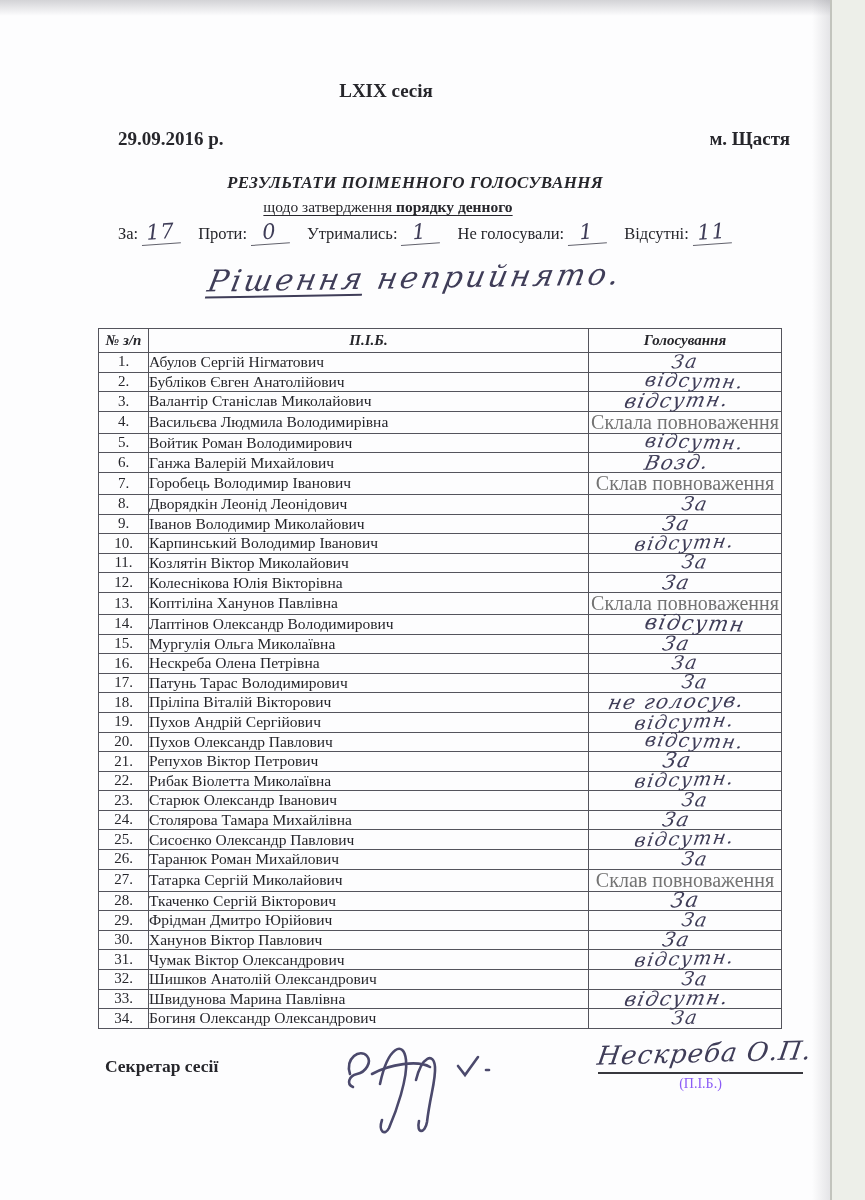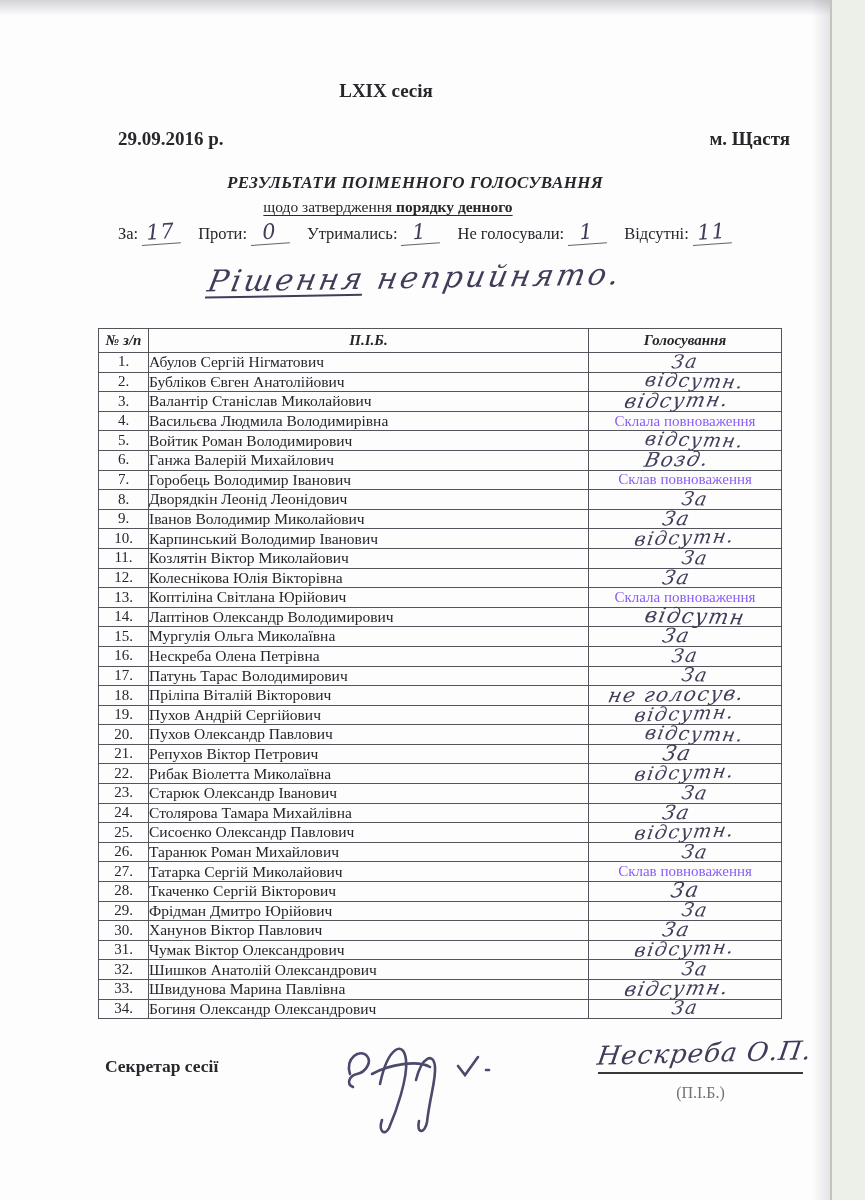--- a/index.html
+++ b/index.html
@@ -68,35 +68,35 @@
   }
   .vote-table td{height:18.6px;padding:0;font-size:15.5px;line-height:1.05;}
   td.c-num{text-align:center;font-size:15px;}
   td.c-name{}
   td.c-vote{text-align:center;}
   .hand-vote{
     display:inline-block;font-family:"DejaVu Serif", serif;font-style:italic;
     color:var(--ink);font-size:19px;letter-spacing:1.5px;line-height:.8;
     transform:skewX(-12deg) rotate(-2deg);
   }
-  .print-vote{font-size:15px;color:#8b5cf6;}
+  .print-vote{font-size:20px;color:#737373;}
   tbody tr:nth-child(3n+2) .hand-vote{transform:skewX(-10deg) rotate(1.5deg) translateX(10px);}
   tbody tr:nth-child(3n) .hand-vote{transform:skewX(-14deg) rotate(-1deg) translateX(-8px);font-size:20px;}
   tbody tr:nth-child(7n) .hand-vote{font-size:21px;}
 
   .sec-label{position:absolute;top:1056px;left:105px;font-weight:bold;font-size:17.5px;}
   .signature{position:absolute;top:1022px;left:330px;}
   .name-block{position:absolute;top:1038px;left:598px;width:205px;text-align:center;}
   .hand-name{
     display:inline-block;font-family:"DejaVu Serif", serif;font-style:italic;
     color:var(--ink);font-size:26px;letter-spacing:1px;white-space:nowrap;
     transform:skewX(-10deg) rotate(-1.5deg);padding-bottom:2px;
   }
   .name-line{height:0;border-bottom:2px solid #38383e;margin-top:2px;}
-  .pib{font-size:16px;color:#737373;margin-top:10px;}
+  .pib{font-size:14px;color:#8b5cf6;margin-top:2px;}
   :root{--ink:#3f3d58;}
 </style>
 </head>
 <body>
 
 <div class="page">
   <div class="top-shade"></div>
   <div class="edge-shadow"></div>
   <div class="edge-strip"></div>
 
@@ -221,21 +221,21 @@
     </tr>
 
     <tr>
       <td class="c-num">12.</td>
       <td class="c-name">Колеснікова Юлія Вікторівна</td>
       <td class="c-vote"><span class="vote hand-vote">За</span></td>
     </tr>
 
     <tr>
       <td class="c-num">13.</td>
-      <td class="c-name">Коптіліна Світлана Юрійович</td>
+      <td class="c-name">Коптіліна Ханунов Павлівна</td>
       <td class="c-vote"><span class="vote print-vote">Склала повноваження</span></td>
     </tr>
 
     <tr>
       <td class="c-num">14.</td>
       <td class="c-name">Лаптінов Олександр Володимирович</td>
       <td class="c-vote"><span class="vote hand-vote">відсутн</span></td>
     </tr>
 
     <tr>

